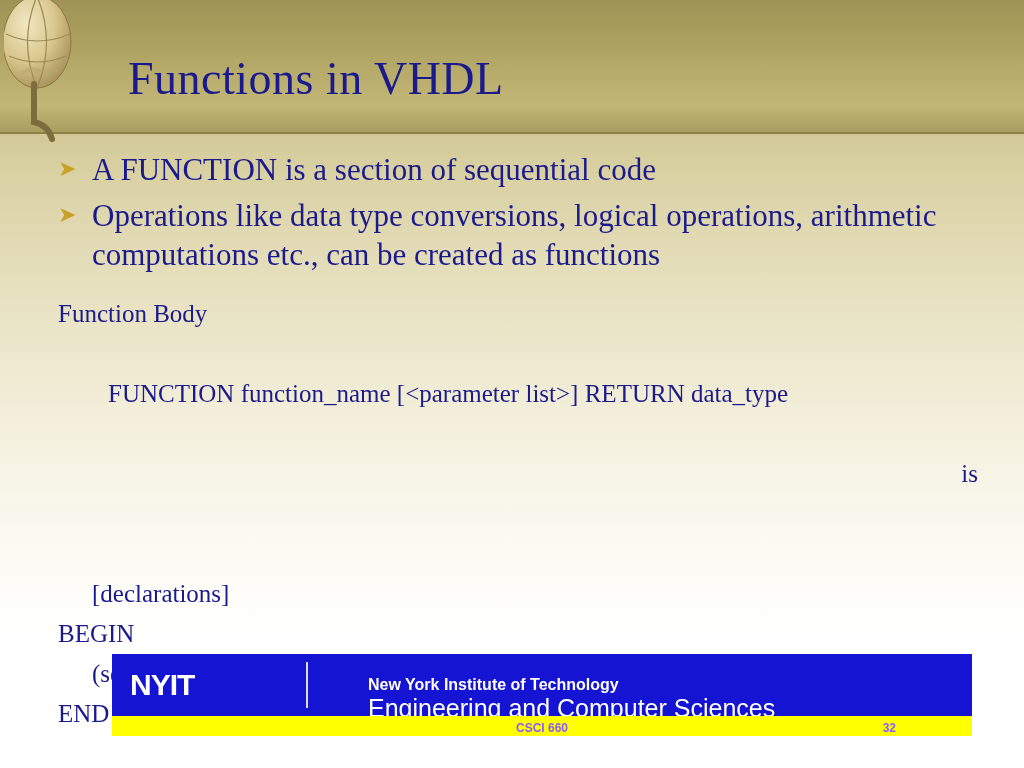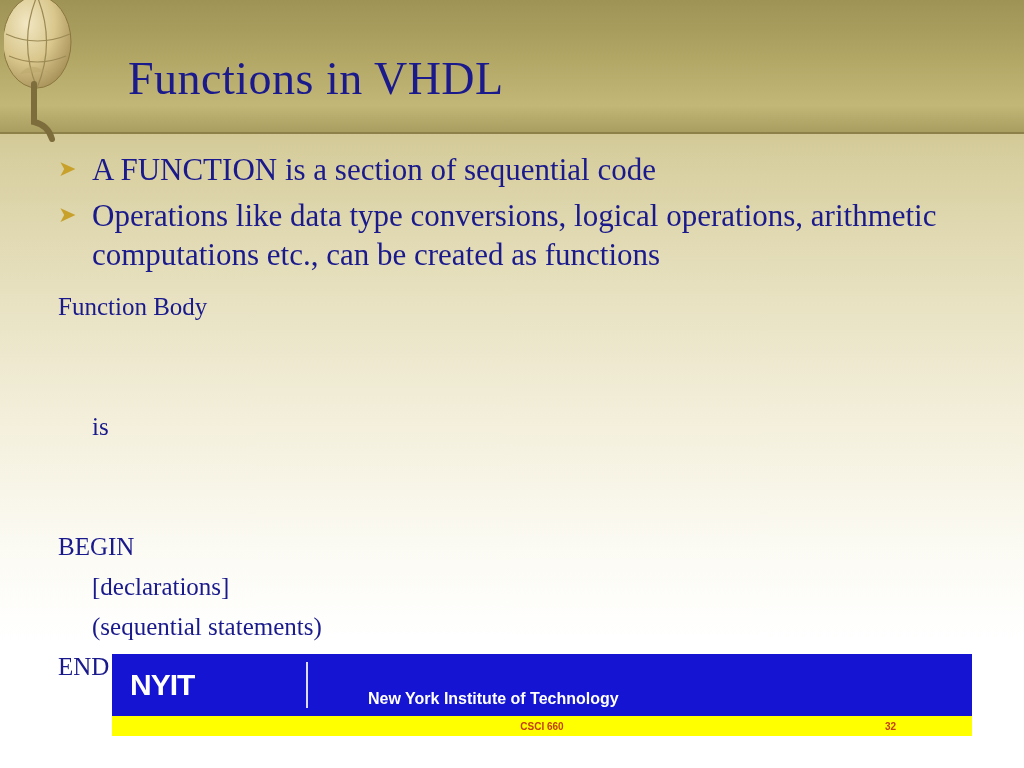--- a/index.html
+++ b/index.html
@@ -78,31 +78,31 @@
     line-height: 1;
   }
   .bullet-text {
     flex: 1 1 auto;
     font-size: 31px;
     line-height: 1.28;
     color: #1a1a8c;
     font-family: "Liberation Serif", serif;
   }
   .code-block {
-    margin-top: 12px;
+    margin-top: 19px;
     color: #1a1a8c;
     font-size: 25px;
     line-height: 1.6;
     font-family: "Liberation Serif", serif;
   }
   .code-line { white-space: pre-wrap; }
   .code-line.indent1 { padding-left: 34px; }
   .code-line.indent2 { padding-left: 34px; }
   .code-line.hang { padding-left: 0; }
-  .code-line.hang .cont { display: block; padding-left: 34px; }
+  .code-line.hang .cont { display: block; padding-left: 34px; text-align: right; }
 
   
   .footer {
     position: absolute;
     left: 112px;
     top: 654px;
     width: 860px;
   }
   .footer-blue {
     background: #1414d2;
@@ -138,24 +138,24 @@
     font-weight: bold;
     margin-top: 28px;
   }
   .footer-line2 {
     font-size: 25px;
   }
   .footer-yellow {
     background: #ffff00;
     height: 26px;
     position: relative;
-    color: #c2410c;
+    color: #8b5cf6;
     font-family: "Liberation Sans", sans-serif;
     font-weight: bold;
-    font-size: 10px;
+    font-size: 12px;
   }
   .course-code {
     position: absolute;
     left: 50%;
     transform: translateX(-50%);
     top: 5px;
   }
   .slide-number {
     position: absolute;
     right: 76px;
@@ -196,36 +196,38 @@
     </div>
 
     <div class="bullet-row">
       <span class="bullet-marker">➤</span>
       <span class="bullet-text">Operations like data type conversions, logical operations, arithmetic computations etc., can be created as functions</span>
     </div>
 
     <div class="code-block">
       <div class="code-line">Function Body</div>
       <div class="code-line hang">
+        <span>FUNCTION function_name [&lt;parameter list&gt;] RETURN data_type</span>
         <span class="cont">is</span>
       </div>
+      <div class="code-line indent1">[declarations]</div>
       <div class="code-line">BEGIN</div>
-      <div class="code-line indent1">[declarations]</div>
       <div class="code-line indent2">(sequential statements)</div>
       <div class="code-line">END fucntions_name;</div>
     </div>
 
   </div>
 
   <div class="footer">
     <div class="footer-blue">
       <div class="nyit-logo">NYIT</div>
       <div class="logo-divider"></div>
       <div class="footer-titles">
         <div class="footer-line1">New York Institute of Technology</div>
+        <div class="footer-line2">Engineering and Computer Sciences</div>
       </div>
     </div>
     <div class="footer-yellow">
       <span class="course-code">CSCI 660</span>
       <span class="slide-number">32</span>
     </div>
   </div>
 
 </div>
 

